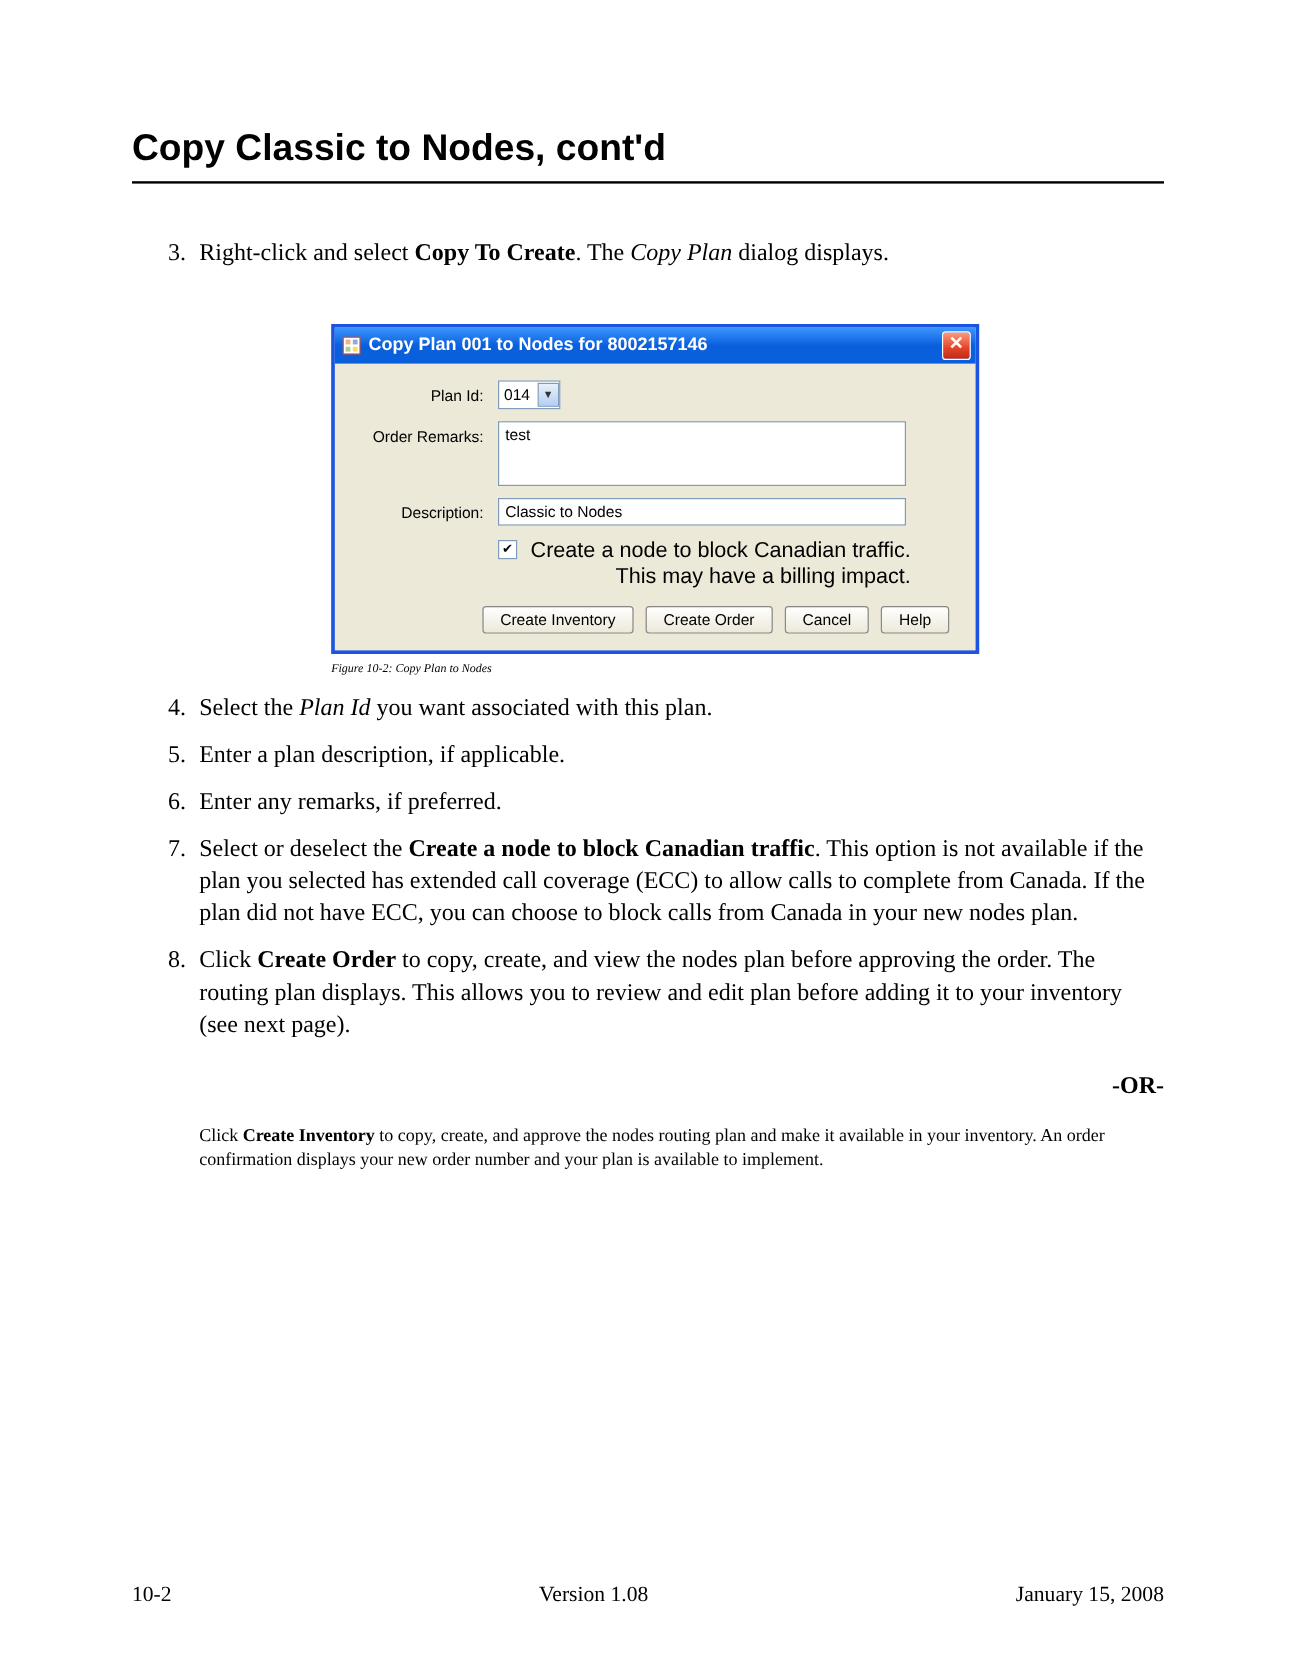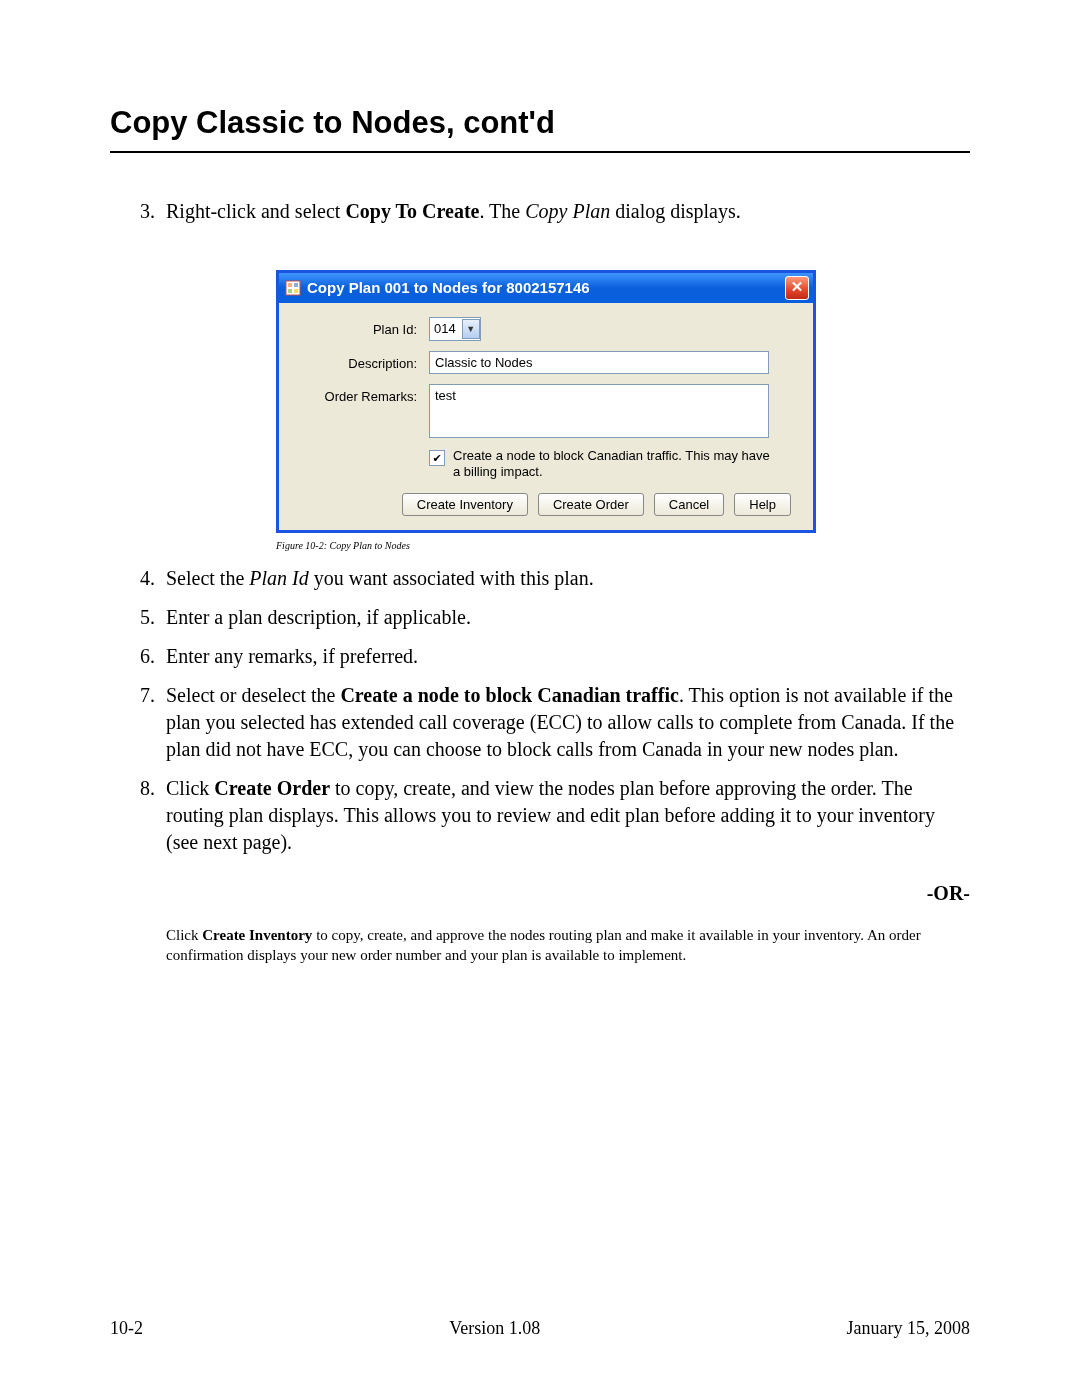--- a/index.html
+++ b/index.html
@@ -74,21 +74,21 @@
     border-radius: 3px;
     color: #fff;
     font-family: Arial, sans-serif;
     font-weight: bold;
     text-align: center;
     line-height: 19px;
     font-size: 15px;
     cursor: pointer;
   }
   .dialog-body {
-    padding: 14px 18px 10px 18px;
+    padding: 14px 18px 10px 4px;
   }
   .form-row {
     display: flex;
     align-items: flex-start;
     margin-bottom: 10px;
   }
   .form-label {
     width: 120px;
     text-align: right;
     padding-right: 12px;
@@ -142,23 +142,24 @@
     display: inline-flex;
     align-items: center;
     justify-content: center;
     font-size: 11px;
     color: #000;
     margin-right: 8px;
     margin-top: 2px;
     flex-shrink: 0;
   }
   .chk-label {
-    font-size: 13px;
+    font-size: 18px;
     line-height: 1.2;
     max-width: 320px;
+    text-align: right;
   }
   .button-row {
     display: flex;
     gap: 10px;
     justify-content: flex-end;
     padding-right: 4px;
     margin-bottom: 4px;
   }
   .win-btn {
     border: 1px solid #888;
@@ -233,29 +234,29 @@
             <div class="form-row">
               <div class="form-label">Plan Id:</div>
               <div class="form-field">
                 <span class="combo">
                   <span>014</span>
                   <span class="caret">▼</span>
                 </span>
               </div>
             </div>
             <div class="form-row">
+              <div class="form-label">Order Remarks:</div>
+              <div class="form-field">
+                <textarea class="text-input textarea" style="">test</textarea>
+              </div>
+            </div>
+            <div class="form-row">
               <div class="form-label">Description:</div>
               <div class="form-field">
                 <input class="text-input" value="Classic to Nodes" style="">
-              </div>
-            </div>
-            <div class="form-row">
-              <div class="form-label">Order Remarks:</div>
-              <div class="form-field">
-                <textarea class="text-input textarea" style="">test</textarea>
               </div>
             </div>
             <div class="checkbox-row">
               <span class="chk">
                 <span>✔</span>
               </span>
               <span class="chk-label">Create a node to block Canadian traffic. This may have a billing impact.</span>
             </div>
             <div class="button-row">
               <button class="win-btn">Create Inventory</button>

